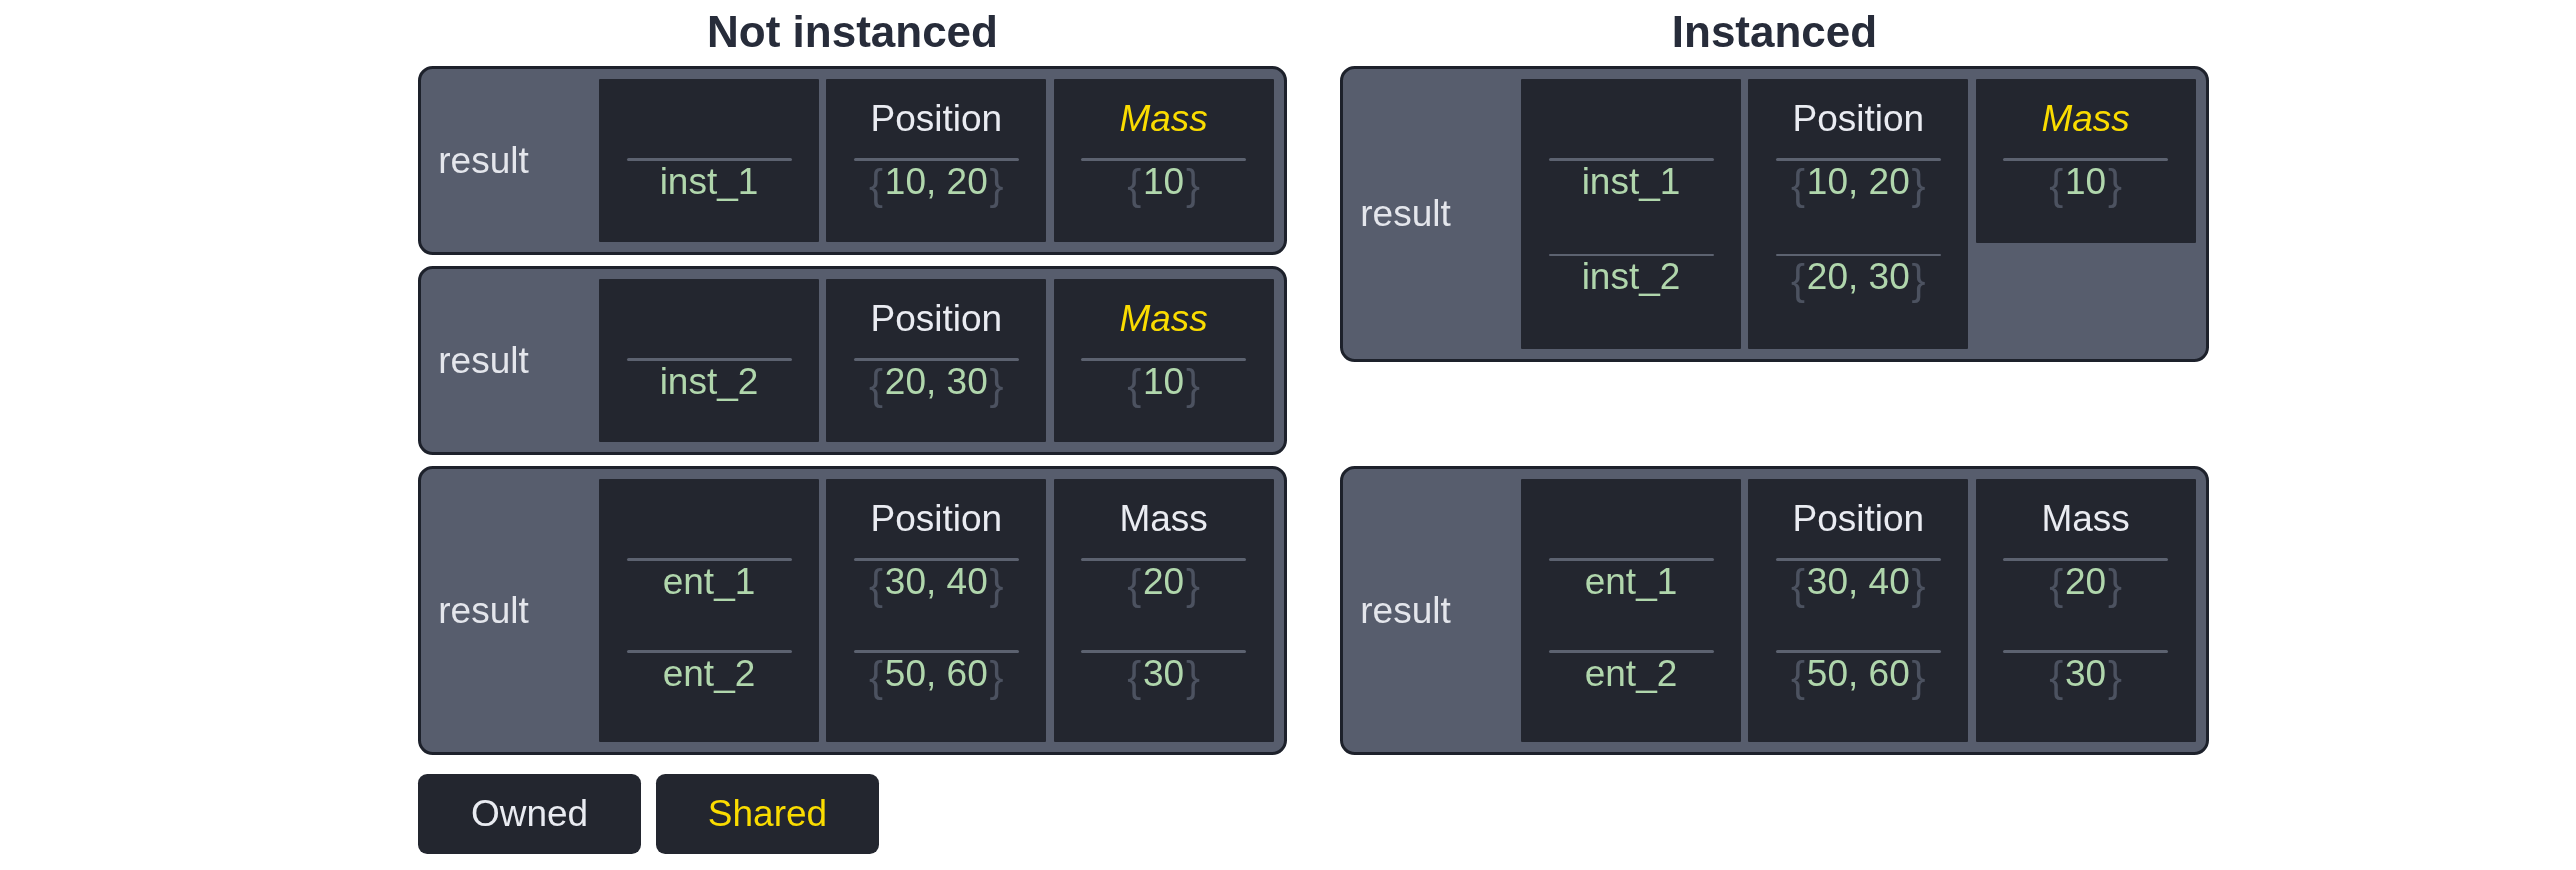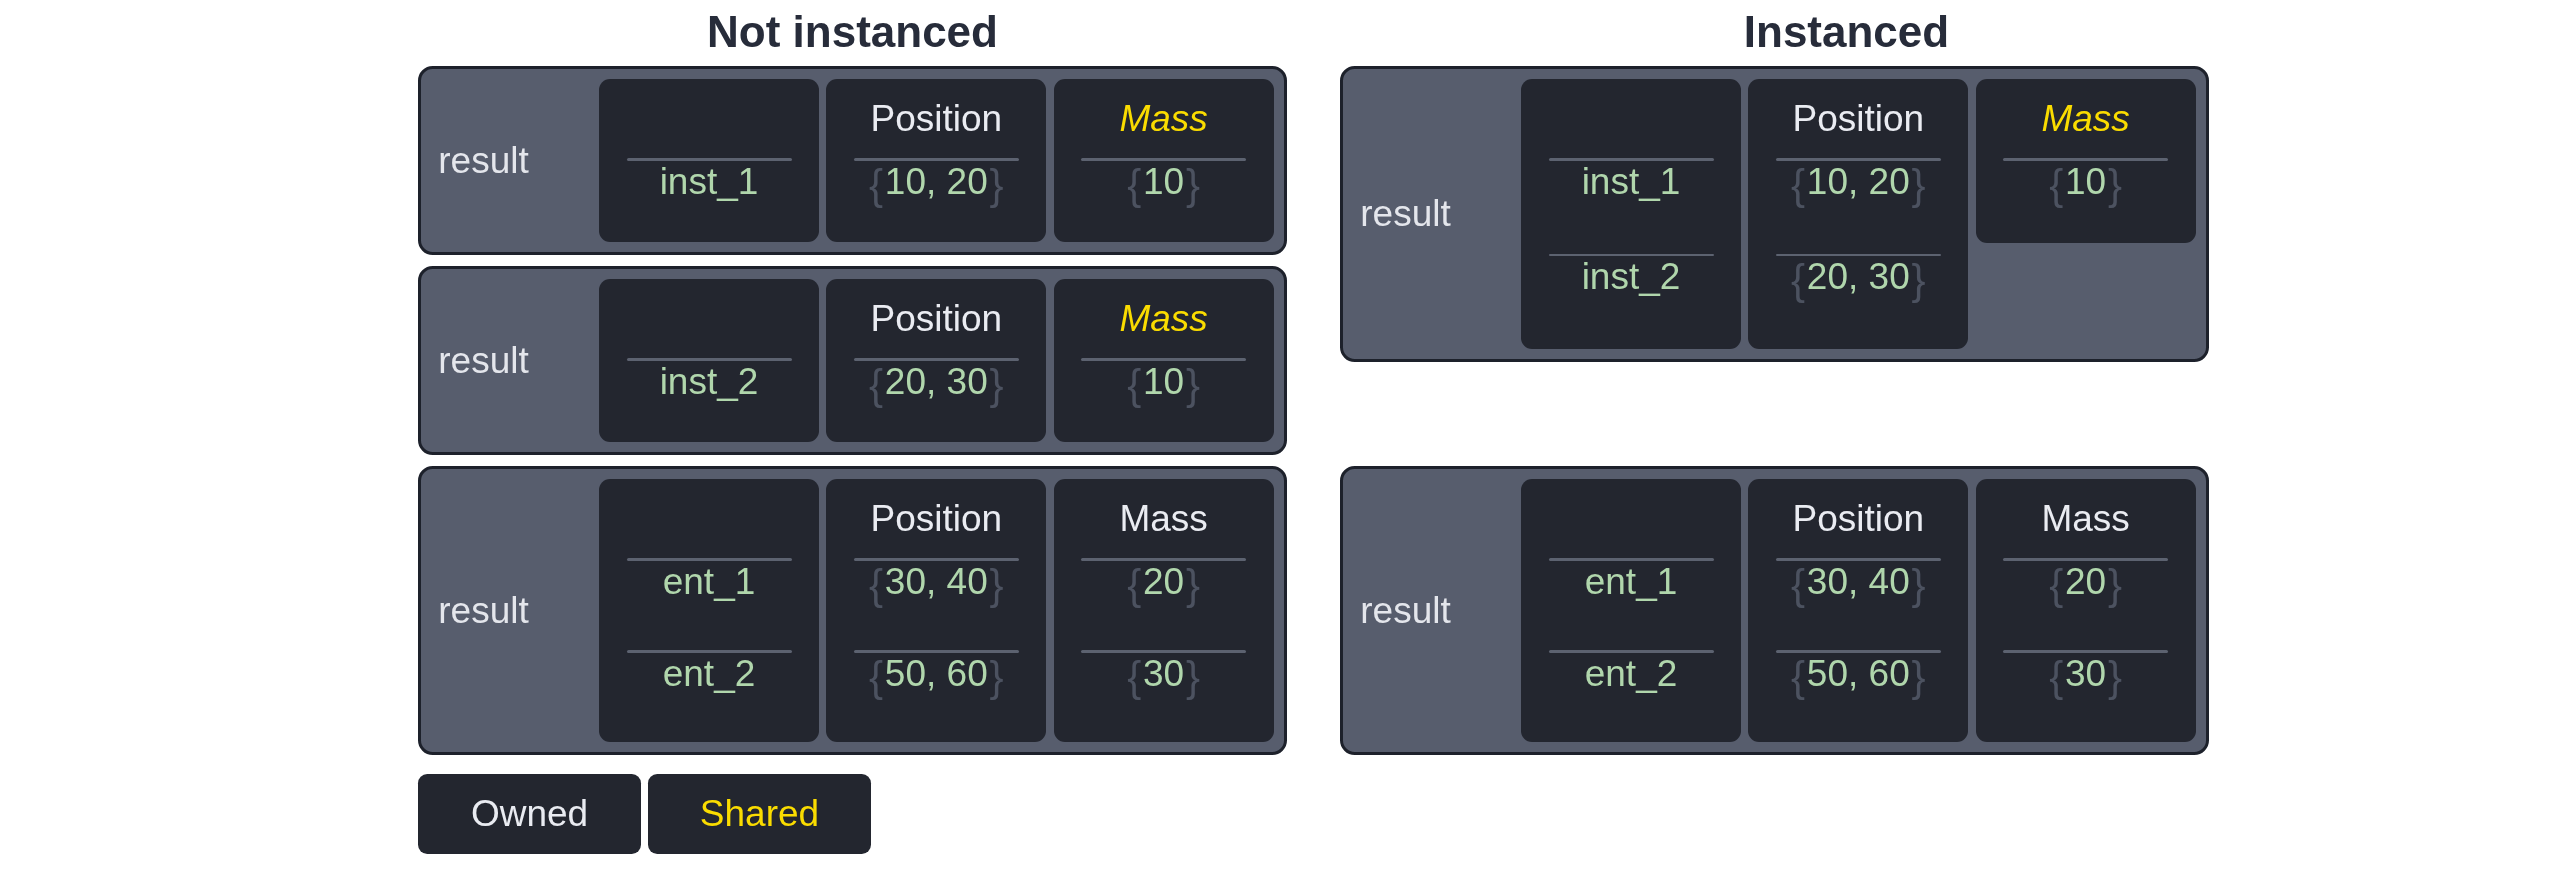--- a/index.html
+++ b/index.html
@@ -7,58 +7,58 @@
     width: 2576px; height: 870px; overflow: hidden; position: relative;
     font-family: "Liberation Sans", "DejaVu Sans", sans-serif;
   }
   .canvas { position: absolute; left: 0; top: 0; width: 2079px; height: 870px; }
 
   .section-title {
     position: absolute; top: 5.5px; height: 51px; line-height: 51px;
     text-align: center; font-size: 44px; font-weight: bold; color: #272c3a;
   }
   #title-left  { left: 418px; width: 869px; }
-  #title-right { left: 1412px; width: 869px; }
+  #title-right { left: 1340px; width: 869px; }
 
   .arch-table {
     position: absolute; box-sizing: border-box; width: 869px;
     background: #575d6d; border: 3.7px solid #1d212b; border-radius: 14.7px;
     padding: 10px; display: flex; align-items: stretch;
   }
   #table-l1 { left: 418px;  top: 66px;  height: 189px; }
   #table-l2 { left: 418px;  top: 266px; height: 189px; }
   #table-l3 { left: 418px;  top: 466px; height: 289px; }
   #table-r1 { left: 1340px; top: 66px;  height: 296px; }
   #table-r2 { left: 1340px; top: 466px; height: 289px; }
 
   .row-label {
     width: 168px; flex: none; display: flex; align-items: center;
     padding-left: 7.3px; box-sizing: border-box;
     color: #e4e6ec; font-size: 37px; text-align: right;
   }
   .cells { display: flex; gap: 7.3px; flex: 1; align-items: stretch; }
   .cell {
-    width: 220px; flex: none; background: #23262f; border-radius: 11px;
+    width: 220px; flex: none; background: #23262f; border-radius: 1px;
     display: flex; flex-direction: column; box-sizing: border-box;
   }
   .cell.short { align-self: flex-start; height: 164px; }
   .col-header {
     height: 79px; flex: none; display: flex; align-items: center; justify-content: center;
     color: #eaecf2; font-size: 37px;
   }
   .col-header.shared { color: #fadc00; font-style: italic; }
   .row-divider { height: 2.8px; flex: none; background: #5c6270; margin: 0 27.5px; border-radius: 1.8px; }
   .cell-value {
     flex: 1; display: flex; justify-content: center;
     font-size: 37px; color: #b0d6ac;
   }
   .brace { color: #4c5260; font-size: 42px; padding: 0 1.8px; }
   .num { color: #b0d6ac; }
 
-  .legend { position: absolute; left: 418px; top: 774px; display: flex; gap: 7px; }
+  .legend { position: absolute; left: 418px; top: 774px; display: flex; gap: 15px; }
   .legend-box {
     box-sizing: border-box; height: 80px; min-width: 223px; padding: 0 42px;
     background: #23262f; border-radius: 9.2px;
     display: flex; align-items: center; justify-content: center;
     color: #e9ebf1; font-size: 37px;
   }
   .legend-box.shared { color: #fadc00; }
 </style>
 </head>
 <body>

